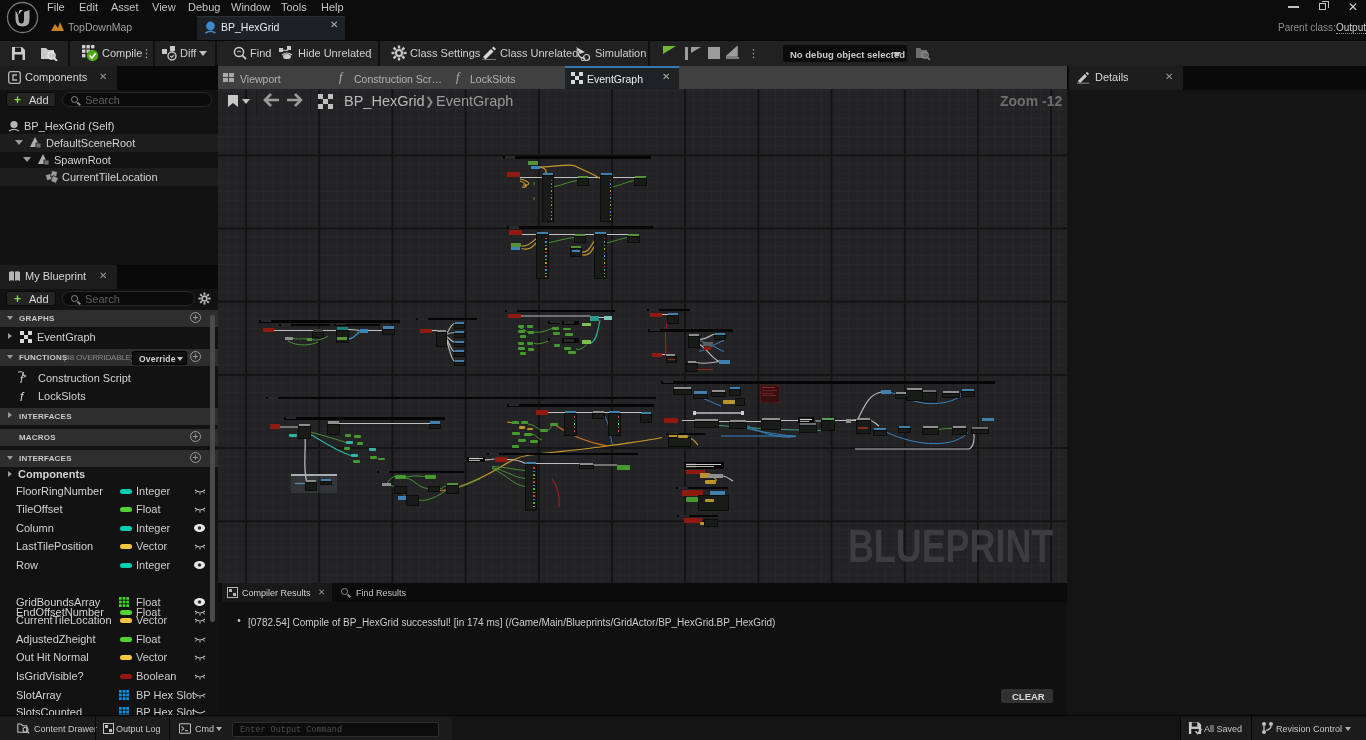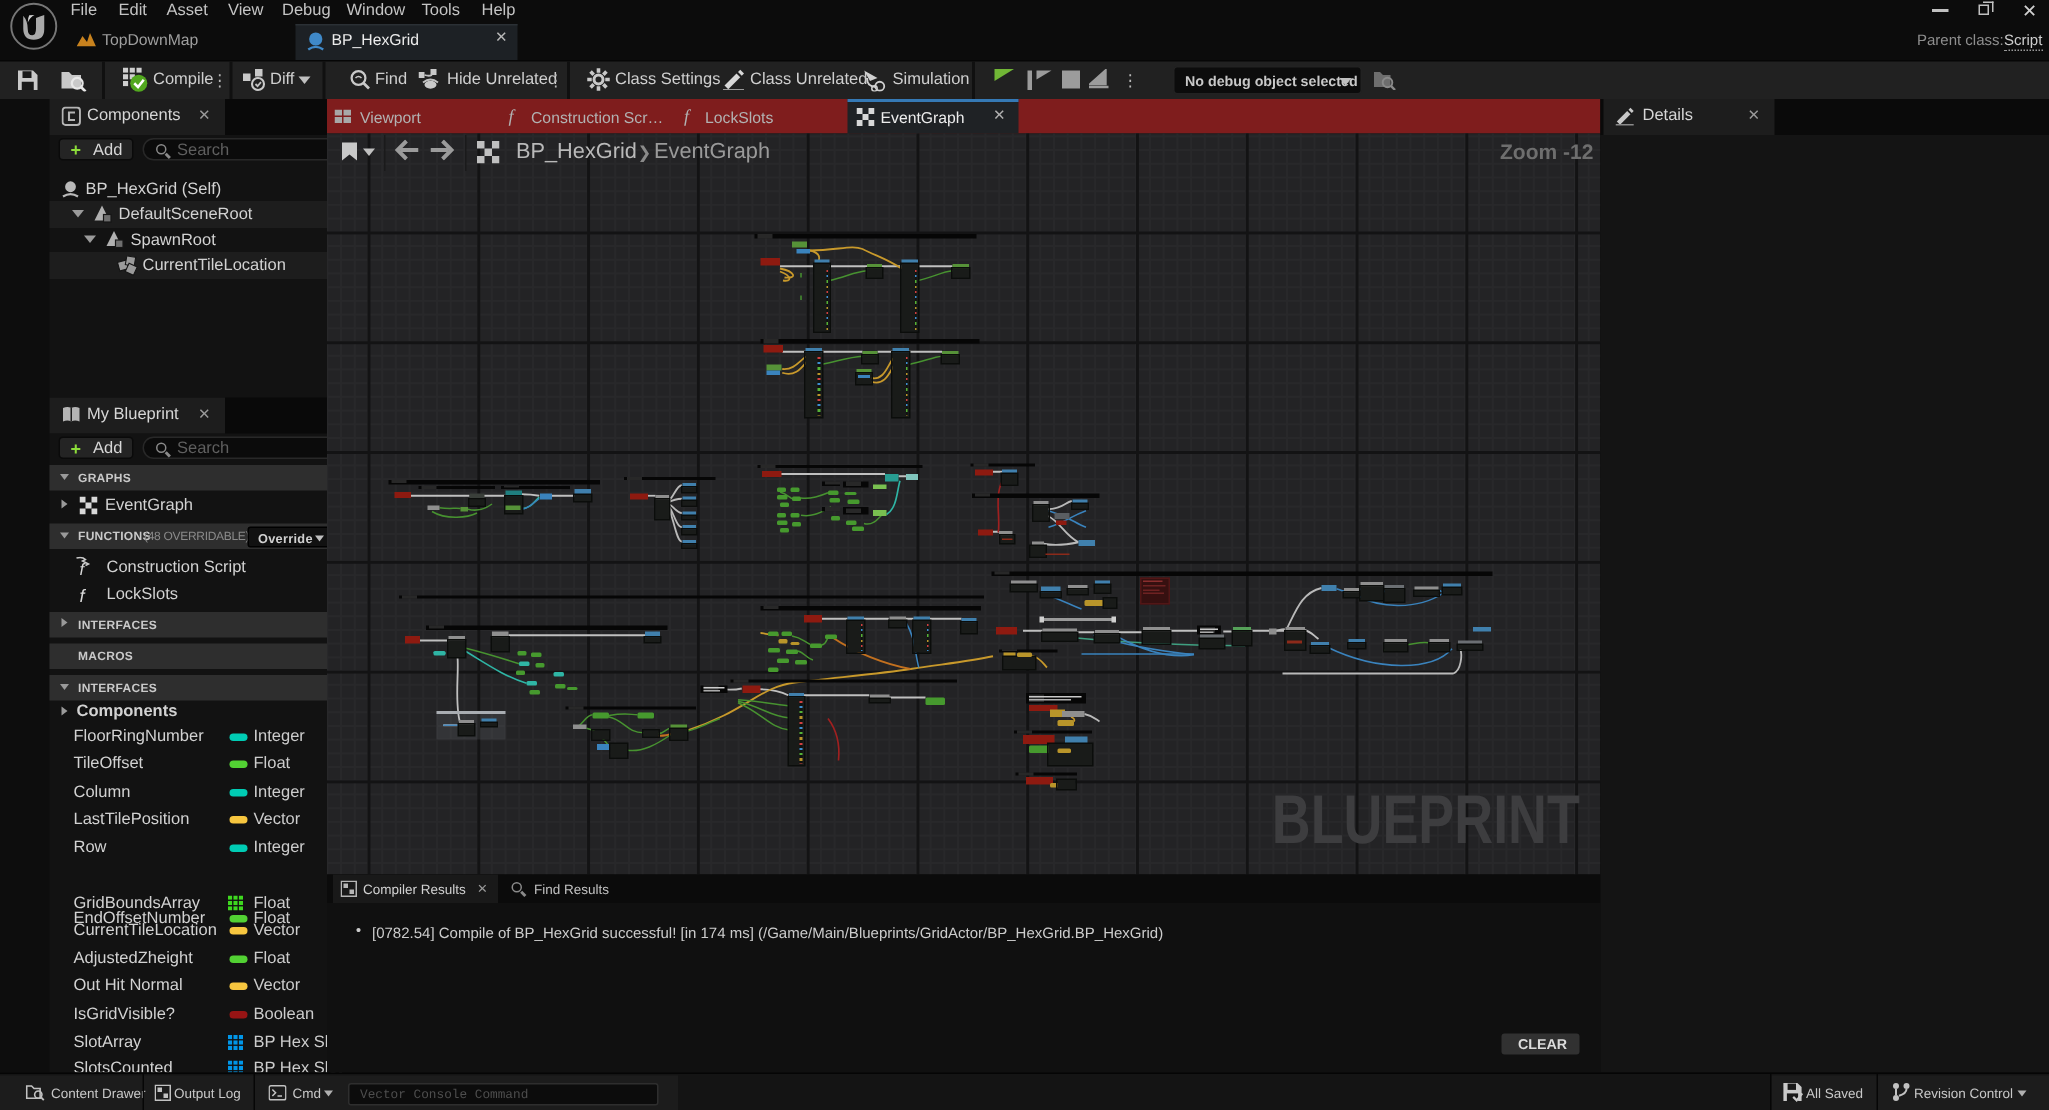--- a/index.html
+++ b/index.html
@@ -7,21 +7,21 @@
 .abs{position:absolute;}
 .txt{position:absolute;white-space:nowrap;}
 
 #menubar{position:absolute;left:0;top:0;width:1366px;height:14px;background:#0c0c0c;}
 .mi{position:absolute;top:1px;font-size:11px;color:#c4c4c4;}
 #tabrow{position:absolute;left:0;top:14px;width:1366px;height:26px;background:#0c0c0c;}
 #toolbar{position:absolute;left:0;top:40px;width:1366px;height:26px;background:#212121;border-top:1px solid #060606;}
 .tbtxt{position:absolute;top:6px;font-size:11px;color:#cfcfcf;}
 .tsep{position:absolute;top:0px;width:2px;height:26px;background:#101010;}
 
-#leftcol{position:absolute;left:0;top:66px;width:218px;height:649px;background:#121212;margin-left:33px;}
+#leftcol{position:absolute;left:0;top:66px;width:218px;height:649px;background:#121212;}
 #centercol{position:absolute;left:218px;top:66px;width:849px;height:649px;background:#101010;}
 #rightcol{position:absolute;left:1067px;top:66px;width:299px;height:649px;background:#0b0b0b;}
 #statusbar{position:absolute;left:0;top:715px;width:1366px;height:25px;background:#141414;border-top:1px solid #050505;}
 .ptabstrip{position:absolute;left:0;width:100%;height:24px;background:#090909;}
 .ptab{position:absolute;top:0;height:24px;background:#1d1d1d;}
 .ptab .tname{position:absolute;top:5px;font-size:11px;color:#d6d6d6;}
 .ptab .tx{position:absolute;top:5px;font-size:10px;color:#9a9a9a;}
 .hdr{position:absolute;left:0;width:218px;height:17px;background:#2e2e2e;}
 .hdr span{position:absolute;top:4px;font-size:8px;font-weight:bold;color:#c9c9c9;letter-spacing:.2px;}
 .plus{position:absolute;width:11px;height:11px;border:1px solid #9a9a9a;border-radius:50%;color:#9a9a9a;font-size:10px;line-height:9px;text-align:center;}
@@ -33,21 +33,21 @@
 .addbtn{position:absolute;width:50px;height:15px;background:#242424;border:1px solid #0a0a0a;border-radius:3px;}
 .addbtn span{position:absolute;left:22px;top:1px;font-size:11px;color:#d8d8d8;}
 .addbtn b{position:absolute;left:7px;top:0px;font-size:12px;color:#8ddd3a;font-weight:bold;}
 .search{position:absolute;height:15px;background:#0b0b0b;border:1px solid #282828;border-radius:8px;}
 .search span{position:absolute;left:22px;top:1px;font-size:11px;color:#5f5f5f;}
 .mag{position:absolute;width:7px;height:7px;border:1.4px solid #8a8a8a;border-radius:50%;}
 .mag:after{content:"";position:absolute;left:5px;top:6px;width:4px;height:1.6px;background:#8a8a8a;transform:rotate(45deg);}
 .arrow-r{width:0;height:0;border-left:5px solid #9a9a9a;border-top:4px solid transparent;border-bottom:4px solid transparent;}
 .arrow-d{width:0;height:0;border-top:5px solid #9a9a9a;border-left:4px solid transparent;border-right:4px solid transparent;}
 
-#doctabs{position:absolute;left:0;top:0;width:849px;height:23px;background:#7f1d1d;}
+#doctabs{position:absolute;left:0;top:0;width:849px;height:23px;background:#404040;}
 #graph{position:absolute;left:0;top:23px;width:849px;height:494px;overflow:hidden;
 background-color:#232325;
 background-image:
  linear-gradient(to right,#131314 2px,transparent 2px),
  linear-gradient(to bottom,#131314 2px,transparent 2px),
  linear-gradient(to right,#28282a 1px,transparent 1px),
  linear-gradient(to bottom,#28282a 1px,transparent 1px);
 background-size:73.2px 73.2px,73.2px 73.2px,9.15px 9.15px,9.15px 9.15px;
 background-position:27px 65.3px,27px 65.3px,8.7px 1.25px,8.7px 1.25px;}
 #compiler{position:absolute;left:0;top:517px;width:849px;height:132px;background:#101010;}
@@ -84,21 +84,21 @@
       </svg>
     <span class="txt" style="left:68px;top:7px;font-size:10.5px;color:#9f9f9f">TopDownMap</span>
     <div class="abs" style="left:197px;top:2px;width:148px;height:24px;background:#1d2125;border-top:1px solid #2b3035"></div>
     <svg class="abs" style="left:204px;top:7px" width="13" height="13" viewBox="0 0 13 13">
         <circle cx="6.5" cy="5" r="4.4" fill="#3f89c8"></circle>
         <path d="M1.5 12 Q6.5 8.5 11.5 12" stroke="#3f89c8" stroke-width="1.6" fill="none"></path>
       </svg>
     <span class="txt" style="left:221px;top:7px;font-size:10.5px;color:#ececec">BP_HexGrid</span>
     <span class="txt" style="left:330px;top:5px;font-size:10px;color:#b8b8b8">✕</span>
     <span class="txt" style="left:1278px;top:8px;font-size:10px;color:#8e8e8e">Parent class:</span>
-    <span class="txt" style="left:1336px;top:8px;font-size:10px;color:#cccccc;border-bottom:1px dotted #999">Script</span>
+    <span class="txt" style="left:1336px;top:8px;font-size:10px;color:#cccccc;border-bottom:1px dotted #999">Output</span>
   </div>
   <div id="toolbar">
     <svg class="abs" style="left:11px;top:5px" width="15" height="15" viewBox="0 0 15 15">
         <path d="M1 1 H11 L14 4 V14 H1 Z" fill="#c9c9c9"></path>
         <rect x="4" y="1.5" width="6" height="4.5" fill="#191919"></rect>
         <rect x="3.5" y="8.5" width="8" height="5.5" fill="#191919"></rect>
       </svg>
     <svg class="abs" style="left:40px;top:5px" width="18" height="15" viewBox="0 0 18 15">
         <path d="M1 2 H6 L8 4 H14 V13 H1 Z" fill="#c9c9c9"></path>
         <circle cx="11.5" cy="9.5" r="3.6" fill="none" stroke="#e8e8e8" stroke-width="1.5"></circle>
@@ -987,21 +987,21 @@
     <span class="txt" style="left:116px;top:8px;font-size:9px;color:#c8c8c8">Output Log</span>
     <div class="abs" style="left:169px;top:0;width:1px;height:25px;background:#060606"></div>
     <svg class="abs" style="left:179px;top:7px" width="12" height="11" viewBox="0 0 14 12">
         <rect x="0.5" y="0.5" width="13" height="11" rx="1.5" fill="none" stroke="#c2c2c2" stroke-width="1.2"></rect>
         <path d="M3 3.5 L5.5 6 L3 8.5" stroke="#c2c2c2" stroke-width="1.2" fill="none"></path>
         <line x1="7" y1="8.5" x2="10.5" y2="8.5" stroke="#c2c2c2" stroke-width="1.2"></line>
       </svg>
     <span class="txt" style="left:195px;top:8px;font-size:9px;color:#c8c8c8">Cmd</span>
     <div class="abs arrow-d" style="left:216px;top:11px;border-top-color:#b0b0b0;border-top-width:4px;border-left-width:3.5px;border-right-width:3.5px"></div>
     <div class="abs" style="left:232px;top:6px;width:207px;height:15px;background:#0c0c0c;border:1px solid #2e2e2e;border-radius:2px"></div>
-    <span class="txt" style="left:240px;top:9px;font-size:8.5px;color:#4e4e4e;font-family:'Liberation Mono',monospace">Vector Console Command</span>
+    <span class="txt" style="left:240px;top:9px;font-size:8.5px;color:#4e4e4e;font-family:'Liberation Mono',monospace">Enter Output Command</span>
     <div class="abs" style="left:1180px;top:0;width:1px;height:25px;background:#060606"></div>
     <svg class="abs" style="left:1188px;top:5px" width="14" height="14" viewBox="0 0 15 15">
         <path d="M1 1 H11 L14 4 V14 H1 Z" fill="#c9c9c9"></path>
         <rect x="4" y="1.5" width="6" height="4.5" fill="#181818"></rect>
         <rect x="3.5" y="8.5" width="8" height="5.5" fill="#181818"></rect>
         <path d="M8 11 L10.5 13.5 L14.5 8.5" stroke="#c9c9c9" stroke-width="1.6" fill="none"></path>
       </svg>
     <span class="txt" style="left:1204px;top:8px;font-size:9px;color:#c8c8c8">All Saved</span>
     <div class="abs" style="left:1251px;top:0;width:1px;height:25px;background:#060606"></div>
     <svg class="abs" style="left:1261px;top:5px" width="13" height="14" viewBox="0 0 13 14">

